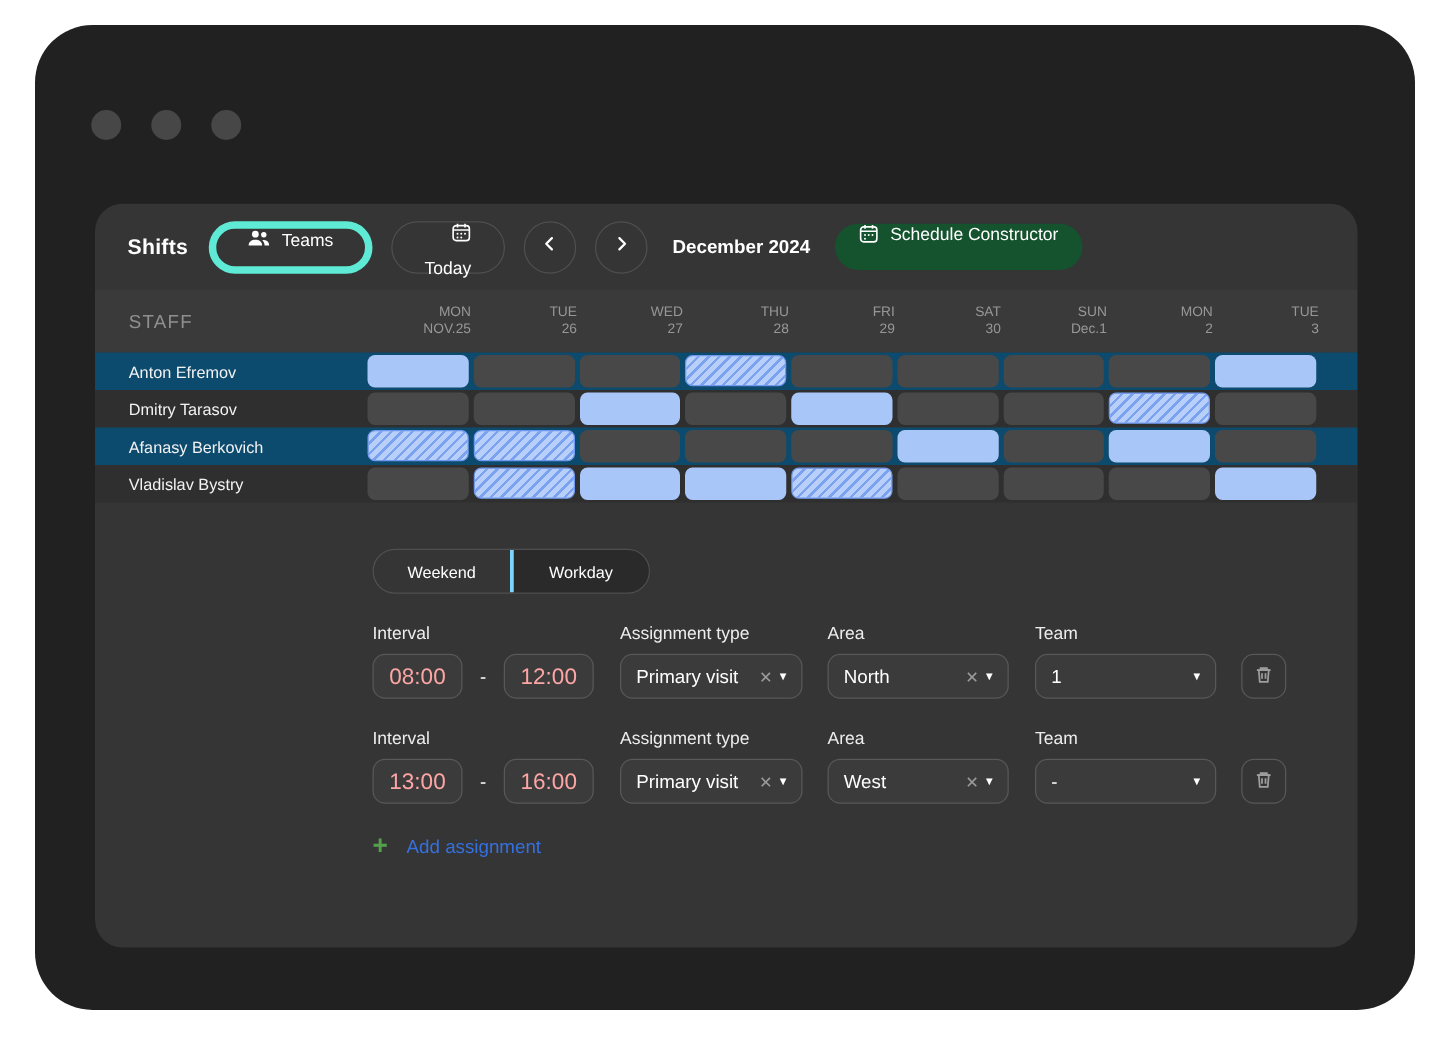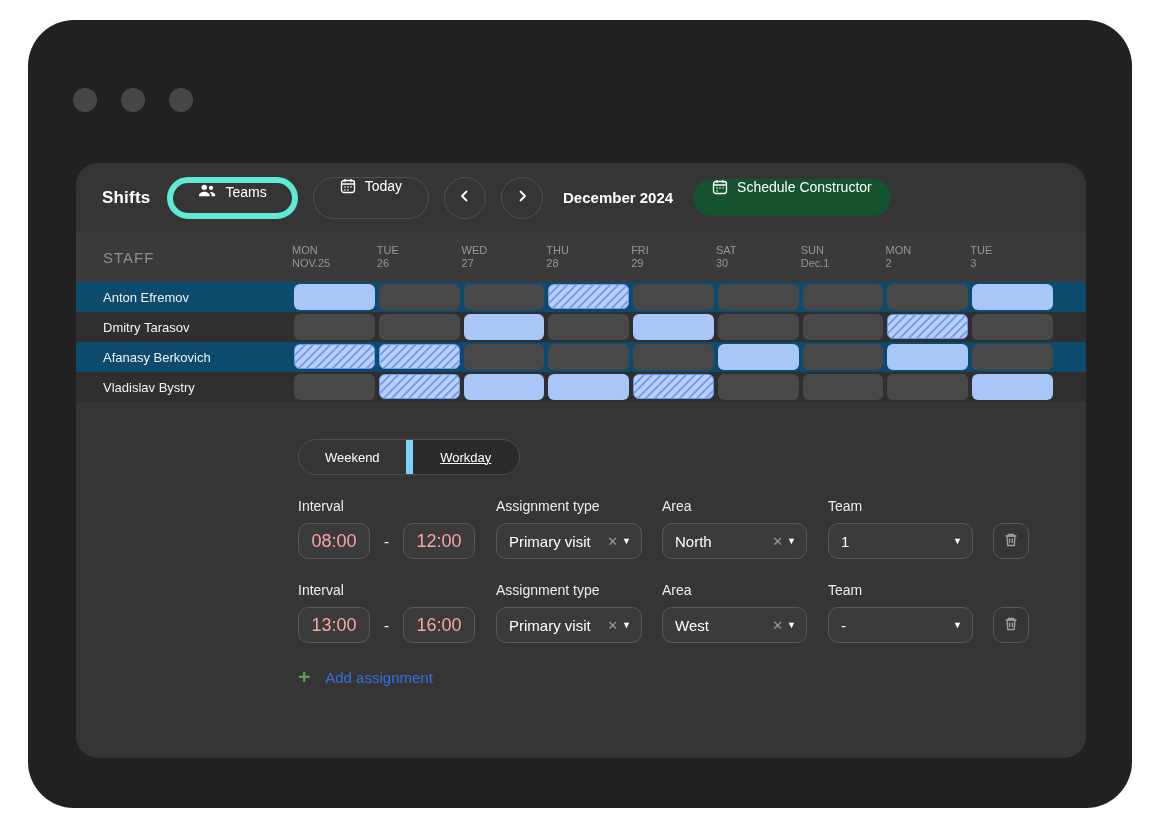--- a/index.html
+++ b/index.html
@@ -11,30 +11,30 @@
 
   .app { position:absolute; left:48px; top:143px; width:1010px; height:595px; background:#353535; border-radius:22px; overflow:hidden; display:flex; flex-direction:column; }
 
   
   .toolbar { height:69px; flex:0 0 69px; display:flex; align-items:center; padding:0 26px; gap:15px; }
   .app-title { font-size:17px; font-weight:bold; color:#ffffff; letter-spacing:.2px; margin-right:2px; }
   .seg { display:flex; height:42px; border:6px solid #5eead4; border-radius:21px; overflow:hidden;flex-direction:column; }
   .seg-item { display:flex; align-items:center; gap:9px; padding:0 25px; font-size:14px; color:#ffffff; cursor:pointer; }
   .seg-item + .seg-item { border-left:1px solid #4f4f4f; }
   .seg-item.active { background:#2a2a2a; }
-  .pill-btn { height:42px; display:flex; align-items:flex-start; gap:9px; padding:0 26px; border:1px solid #4f4f4f; border-radius:21px; font-size:14px; color:#ffffff; cursor:pointer; }
+  .pill-btn { height:42px; display:flex; align-items:flex-end; gap:9px; padding:0 26px; border:1px solid #4f4f4f; border-radius:21px; font-size:14px; color:#ffffff; cursor:pointer;flex-direction:column; }
   .circle-btn { width:42px; height:42px; border:1px solid #4f4f4f; border-radius:50%; display:flex; align-items:center; justify-content:center; cursor:pointer; }
   .month { font-size:15px; font-weight:bold; color:#ffffff; margin:0 5px; }
   .primary-btn { height:37px; display:flex; align-items:flex-start; gap:9px; padding:0 19px; border-radius:19px; background:#14532d; color:#ffffff; font-size:14px; cursor:pointer; }
 
   
   .header-strip { height:50px; flex:0 0 50px; background:#3a3a3a; display:flex; align-items:center; }
   .staff-col { width:216px; padding-left:27px; color:#8f8f8f; font-size:15px; letter-spacing:1px; }
   .day-cols { display:flex; width:763px; }
-  .day-col { flex:1; text-align:left; color:#979797; font-size:11px; line-height:13px; }
+  .day-col { flex:1; text-align:right; color:#979797; font-size:11px; line-height:13px; }
 
   .grid-row { height:30px; display:flex; align-items:center; }
   .grid-row.odd  { background:#0c4a6e; }
   .grid-row.even { background:#2f2f2f; }
   .staff-name { width:216px; padding-left:27px; font-size:13px; color:#f2f2f2; }
   .cells { display:flex; width:763px; }
   .cell-slot { flex:1; padding:0 2px; }
   .cell { height:26px; border-radius:6px; cursor:pointer; }
   .cell.empty { background:#484848; }
   .cell.solid { background:#a9c6f8; }
@@ -42,21 +42,21 @@
     height:25px;
     background-color:#b7cff9;
     background-image:repeating-linear-gradient(135deg,#7aa2f0 0 2px,rgba(0,0,0,0) 2px 6px);
     border:1.5px solid #6f99ef;
   }
 
   
   .form-area { padding:37px 0 0 222px; }
   .daytype { display:flex; width:222px; height:36px; border:1px solid #4f4f4f; border-radius:18px; overflow:hidden; }
   .daytype-item { flex:1; display:flex; align-items:center; justify-content:center; font-size:13px; color:#ffffff; cursor:pointer; }
-  .daytype-item + .daytype-item { border-left:7px solid #7dd3fc;text-decoration:underline; }
+  .daytype-item + .daytype-item { border-left:3px solid #7dd3fc; }
   .daytype-item.active { background:#2a2a2a; }
 
   .check-row { margin-top:25px; display:flex; align-items:center; gap:16px; }
   .checkbox { width:27px; height:27px; border-radius:8px; background:#8b8b8b; display:flex; align-items:center; justify-content:center; cursor:pointer; }
   .check-label { font-size:15px; color:#f5f5f5; }
 
   .assign-row { margin-top:23px; display:flex; align-items:flex-end; }
   .group { display:flex; flex-direction:column; gap:9px; }
   .group-label { font-size:14px; color:#ededed; }
   .interval-controls { display:flex; align-items:center; }

